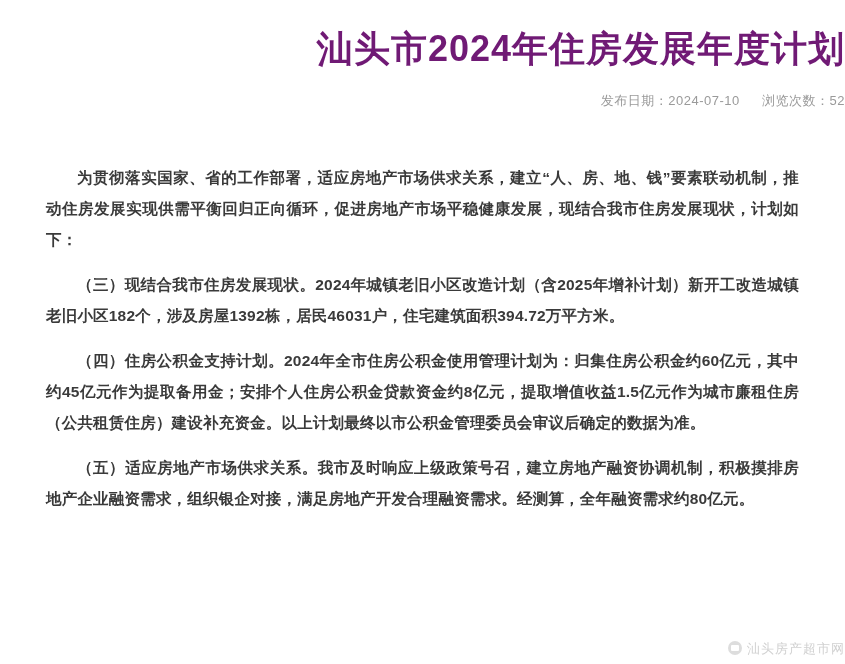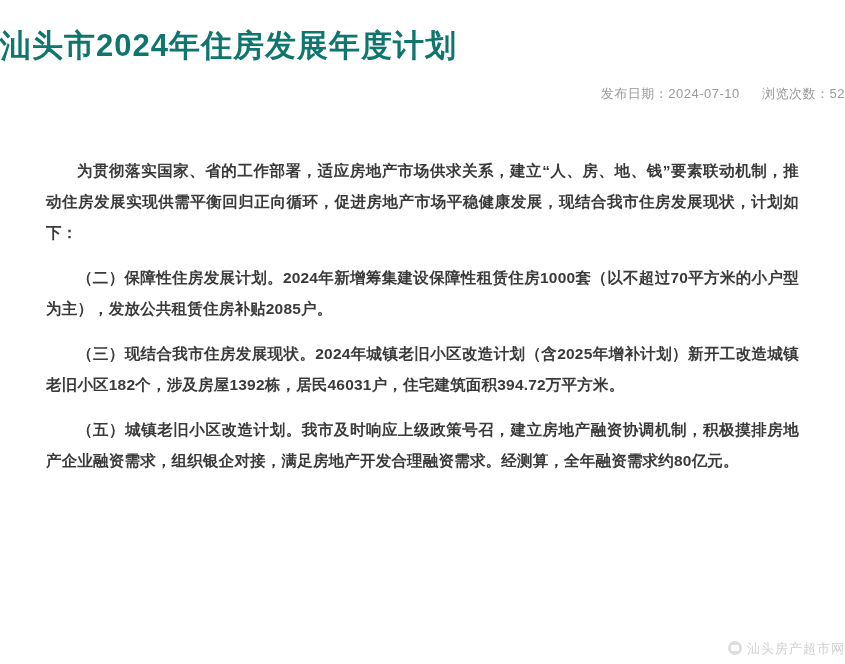--- a/index.html
+++ b/index.html
@@ -15,24 +15,24 @@
     overflow: hidden;
     position: relative;
   }
   .page {
     width: 845px;
     height: 664px;
     position: relative;
     box-sizing: border-box;
   }
   .doc-title {
-    text-align: left;
-    font-size: 31px;
+    text-align: right;
+    font-size: 36px;
     font-weight: bold;
-    color: #0f766e;
+    color: #701a75;
     letter-spacing: 1px;
     margin: 0;
     padding-top: 24px;
     line-height: 1.4;
     font-family: "Liberation Sans", sans-serif;
   }
   .doc-meta {
     text-align: right;
     font-size: 13px;
     color: #9a9a9a;
@@ -104,22 +104,22 @@
   <h1 class="doc-title">汕头市2024年住房发展年度计划</h1>
 
   <div class="doc-meta">
     <span>发布日期：</span><span>2024-07-10</span>
     <span class="meta-gap"></span>
     <span>浏览次数：</span><span>52</span>
   </div>
 
   <div class="body-wrap">
     <p class="para indent">为贯彻落实国家、省的工作部署，适应房地产市场供求关系，建立“人、房、地、钱”要素联动机制，推动住房发展实现供需平衡回归正向循环，促进房地产市场平稳健康发展，现结合我市住房发展现状，计划如下：</p>
-    <p class="para indent">（二）保障性住房发展计划。2024年新增筹集建设保障性租赁住房1000套（以不超过70平方米的小户型为主），发放公共租赁住房补贴2085户。</p>
     <p class="para indent">（三）现结合我市住房发展现状。2024年城镇老旧小区改造计划（含2025年增补计划）新开工改造城镇老旧小区182个，涉及房屋1392栋，居民46031户，住宅建筑面积394.72万平方米。</p>
-    <p class="para indent">（五）城镇老旧小区改造计划。我市及时响应上级政策号召，建立房地产融资协调机制，积极摸排房地产企业融资需求，组织银企对接，满足房地产开发合理融资需求。经测算，全年融资需求约80亿元。</p>
+    <p class="para indent">（四）住房公积金支持计划。2024年全市住房公积金使用管理计划为：归集住房公积金约60亿元，其中约45亿元作为提取备用金；安排个人住房公积金贷款资金约8亿元，提取增值收益1.5亿元作为城市廉租住房（公共租赁住房）建设补充资金。以上计划最终以市公积金管理委员会审议后确定的数据为准。</p>
+    <p class="para indent">（五）适应房地产市场供求关系。我市及时响应上级政策号召，建立房地产融资协调机制，积极摸排房地产企业融资需求，组织银企对接，满足房地产开发合理融资需求。经测算，全年融资需求约80亿元。</p>
   </div>
 
   <div class="watermark">
     <span class="wm-icon"></span><span>汕头房产超市网</span>
   </div>
 
 </div>
 
 </body></html>

